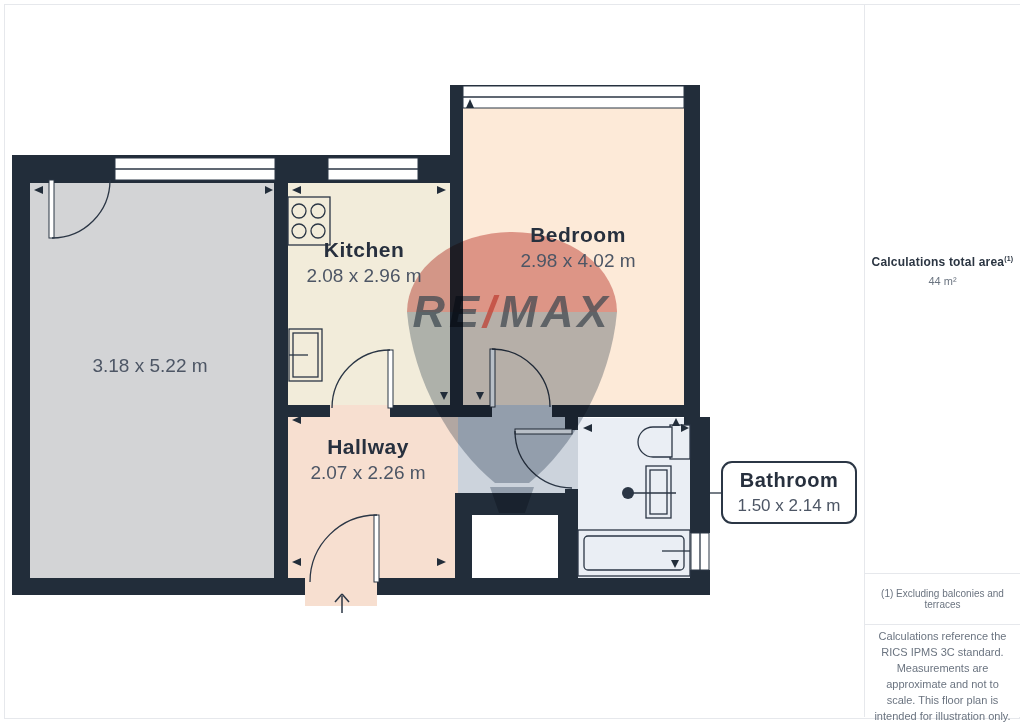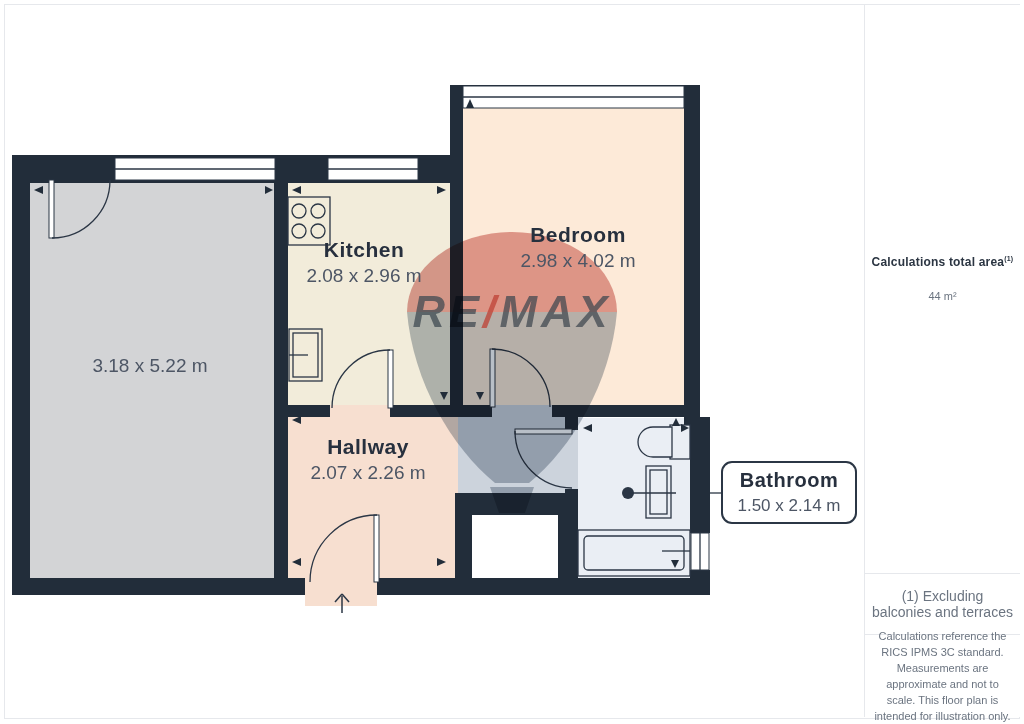--- a/index.html
+++ b/index.html
@@ -28,23 +28,23 @@
   .wm{mix-blend-mode:multiply;}
   .wm-text{font-size:45px;font-weight:bold;font-style:italic;letter-spacing:4px;fill:#43505f;opacity:.75;}
   .wm-red{fill:var(--watermark-red,#c0463e);}
   text{text-anchor:middle;}
 
   
   .panel{position:absolute;left:864px;top:5px;width:155px;height:712px;border-left:1px solid #e6e8ec;background:#fff;}
   .total-block{position:absolute;top:250px;left:0;right:0;text-align:center;}
   .total-label{font-size:12px;font-weight:bold;color:#2b3542;letter-spacing:.2px;}
   .total-label sup{font-size:7px;}
-  .total-value{margin-top:21px;font-size:11px;color:#6b7480;}
+  .total-value{margin-top:6px;font-size:11px;color:#6b7480;}
   .footnote{position:absolute;top:568px;left:0;right:0;border-top:1px solid #e6e8ec;border-bottom:1px solid #e6e8ec;
-            padding:14px 6px;text-align:center;font-size:14px;color:#6b7480;}
+            padding:14px 6px;text-align:center;font-size:10px;color:#6b7480;}
   .legal{position:absolute;top:612px;left:0;right:0;padding:12px 8px 0;text-align:center;}
   .disclaimer{font-size:11px;line-height:1.45;color:#6b7480;}
   .logo{margin-top:9px;font-size:11px;letter-spacing:.5px;color:#2b3542;}
   .logo b{font-weight:bold;text-align:center;}
 </style>
 </head>
 <body>
 
 <div class="page">
   <div class="frame"></div>

